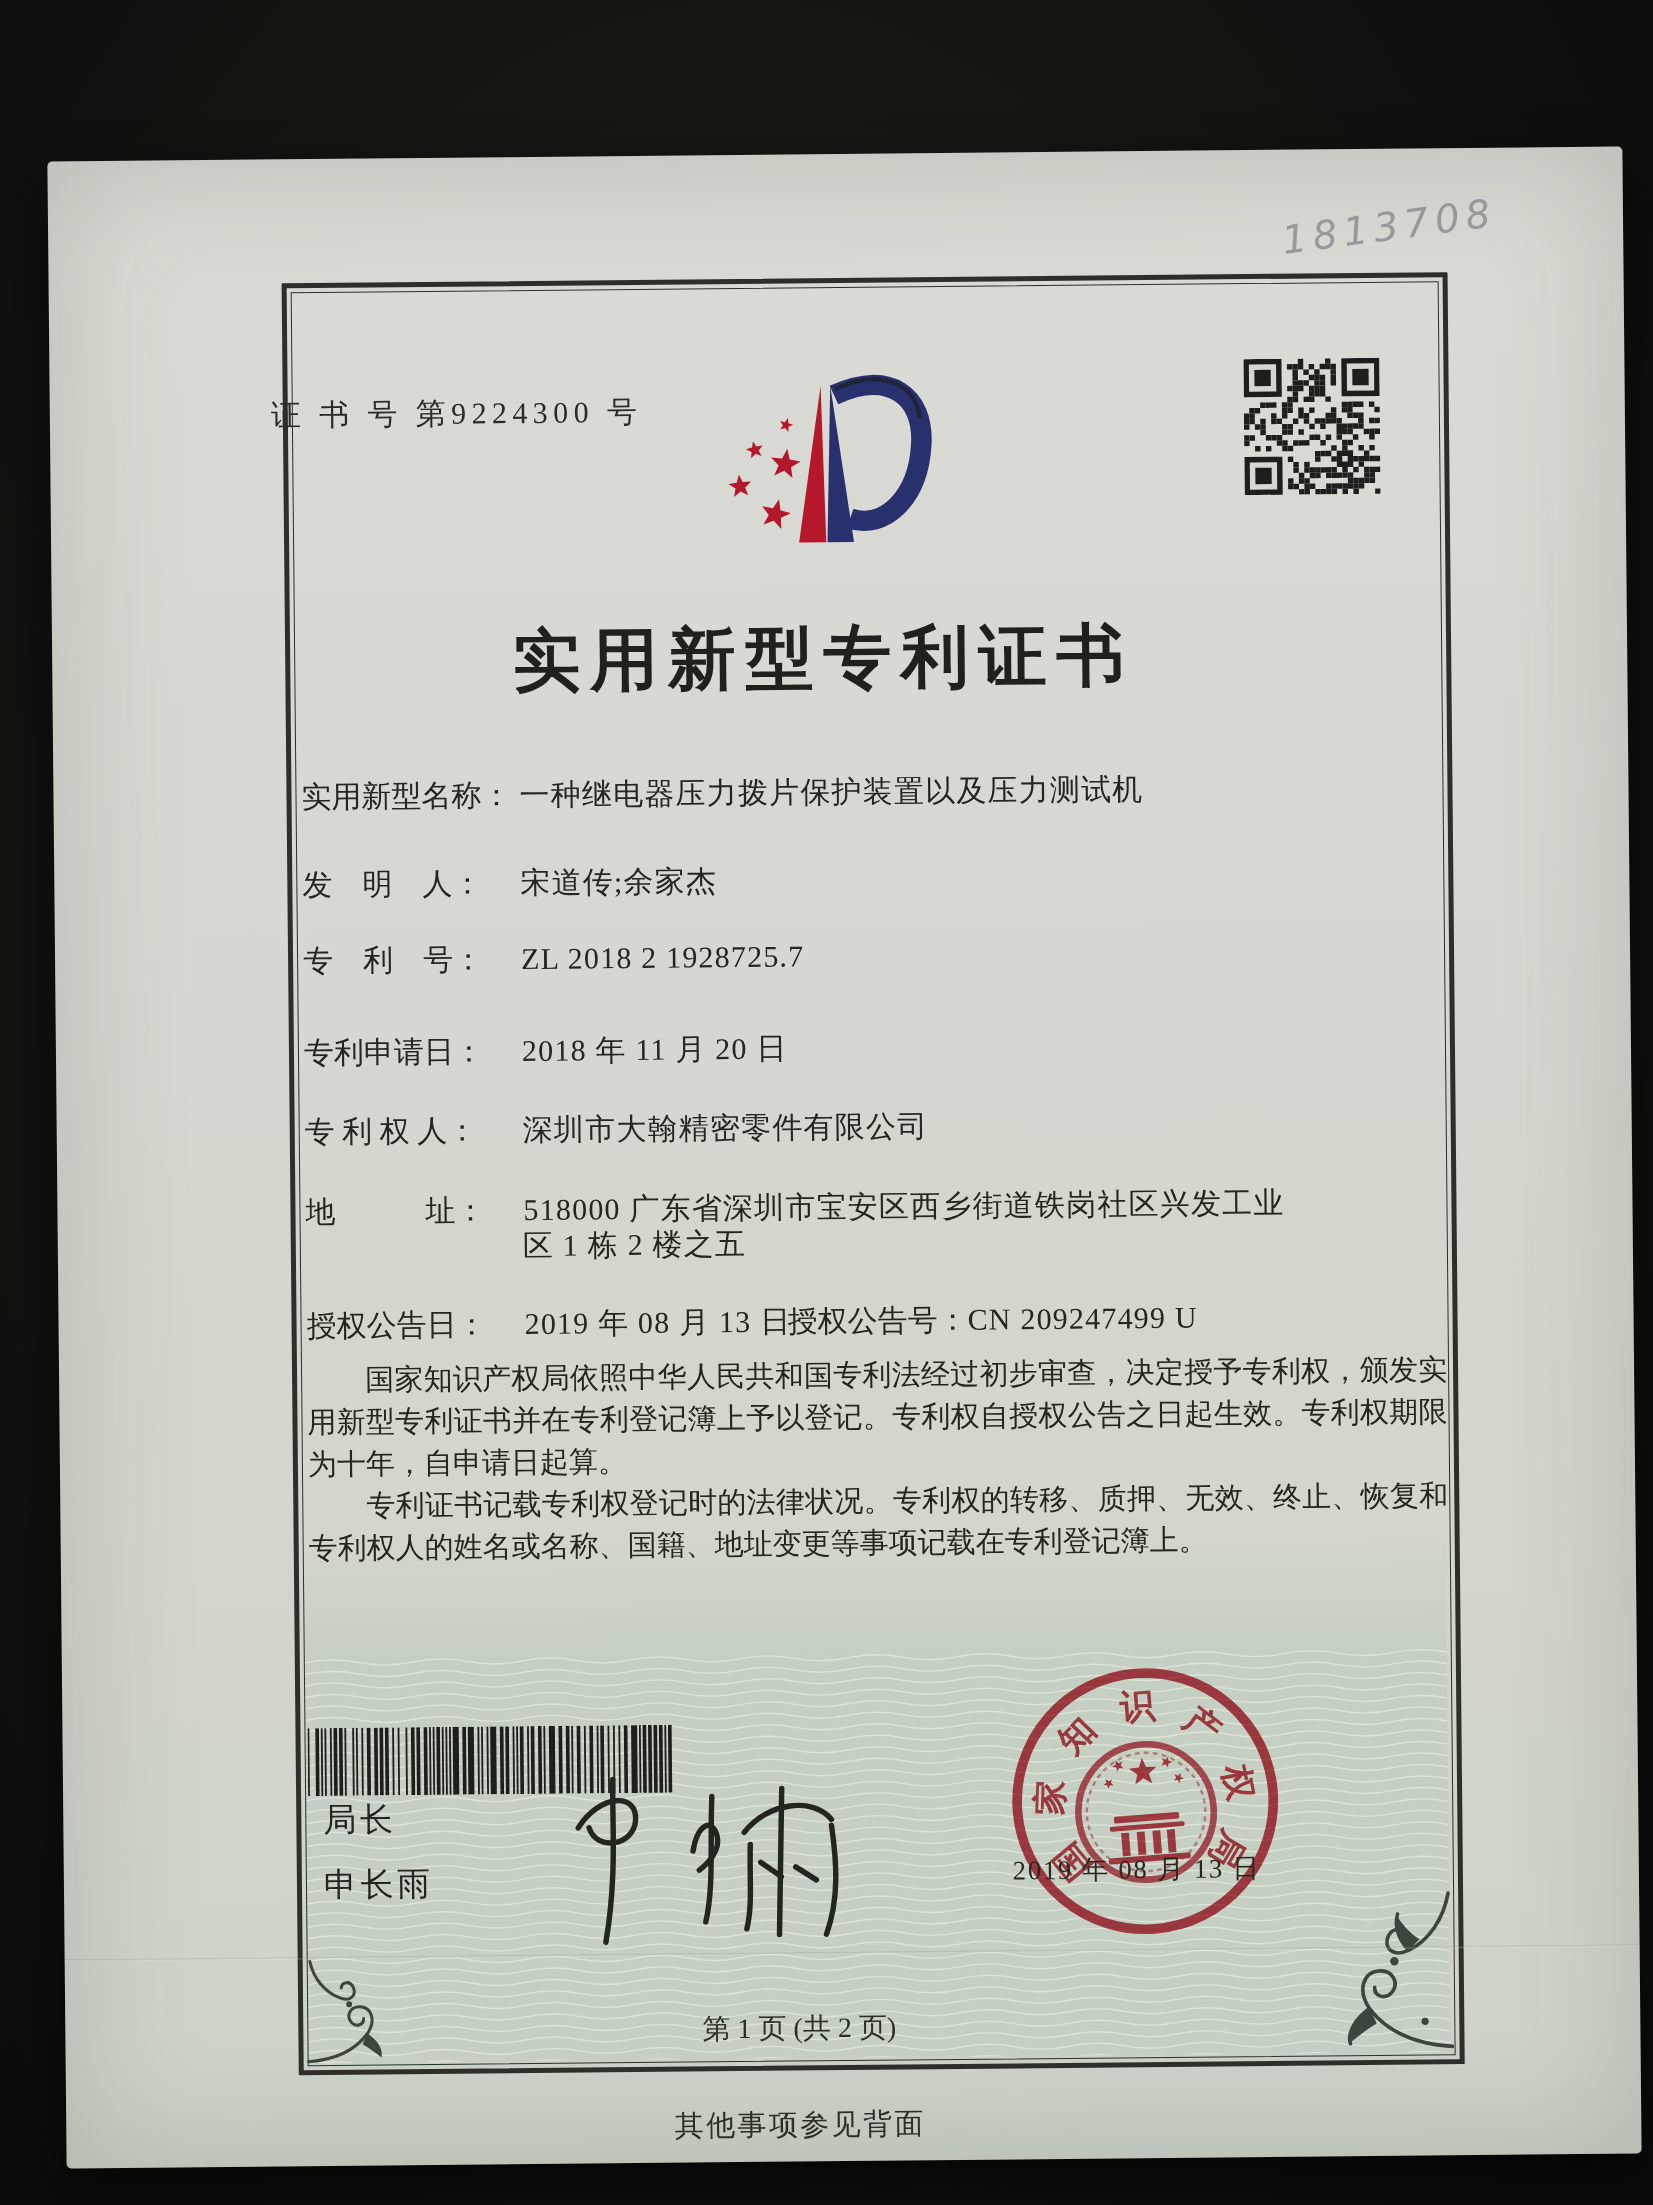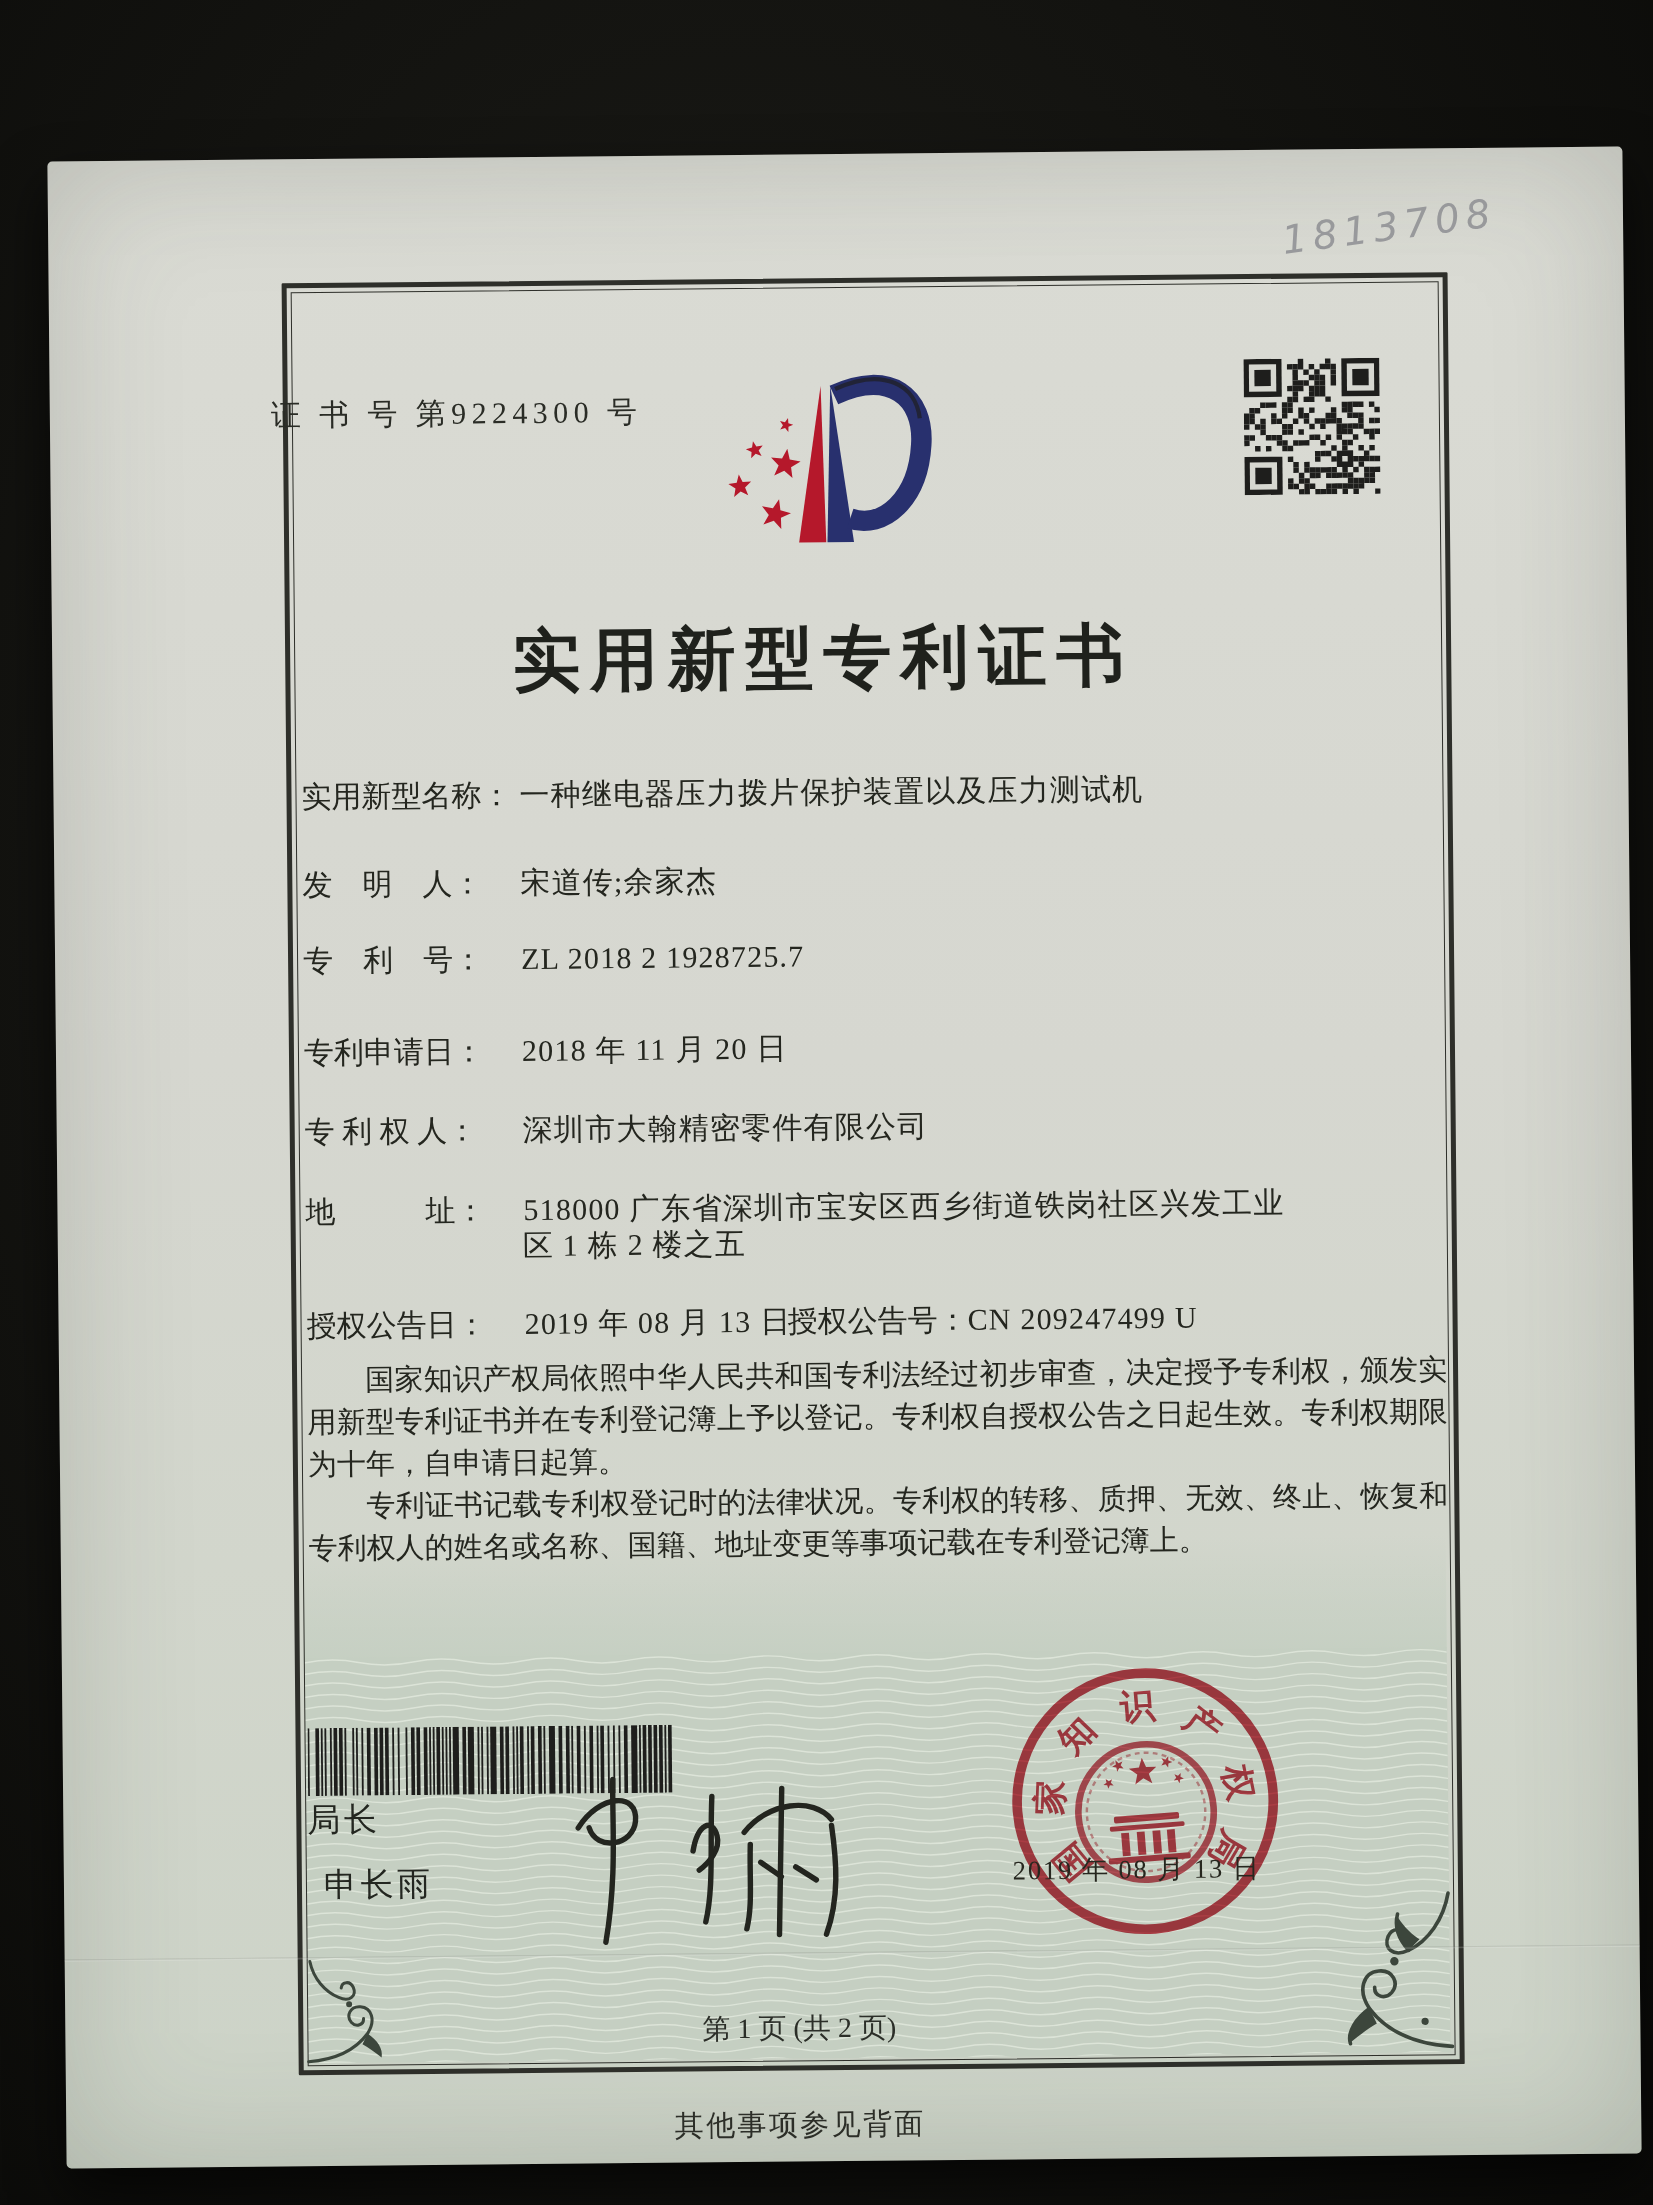--- a/index.html
+++ b/index.html
@@ -28,21 +28,21 @@
   .row{position:absolute;left:248px;width:1143px;font-size:30px;color:#24261f;white-space:nowrap;}
   .row .lab{display:inline-block;width:218px;}
   .row .val{letter-spacing:1.2px;}
   .r-name{top:618px}.r-inventor{top:706px}.r-patno{top:782px}.r-filing{top:874px}
   .r-patentee{top:953px}.r-addr1{top:1033px}.r-addr2{top:1069px;left:465px}.r-grant{top:1147px}
   .col2{position:absolute;left:481px;top:0;}
   .paras{position:absolute;left:248px;top:1200px;width:1140px;font-size:29px;line-height:42px;
     color:#24261f;text-align:justify;}
   .paras p{margin:0;text-indent:2em;}
   .barcode{position:absolute;left:245px;top:1569px;}
-  .officer-title{position:absolute;left:244px;top:1639px;font-size:33px;color:#232620;letter-spacing:3.6px;}
+  .officer-title{position:absolute;left:260px;top:1639px;font-size:33px;color:#232620;letter-spacing:3.6px;}
   .officer-name{position:absolute;left:260px;top:1704px;font-size:33px;color:#232620;letter-spacing:3.6px;}
   .signature{position:absolute;left:478px;top:1605px;}
   .seal{position:absolute;left:937px;top:1505px;mix-blend-mode:multiply;opacity:0.9;transform:rotate(-4deg);}
   .seal-date{position:absolute;left:934px;top:1700px;width:278px;text-align:center;
     font-size:26.6px;color:#26271f;letter-spacing:1.8px;white-space:nowrap;}
   .page-info{position:absolute;left:574px;top:1855px;width:320px;text-align:center;font-size:28px;color:#2b2e28;}
   .back-note{position:absolute;left:574px;top:1951px;width:320px;text-align:center;font-size:29px;
     color:#2c2e28;letter-spacing:2.4px;}
   .orn{position:absolute;}
   .orn-br{left:1233px;top:1734px;}

